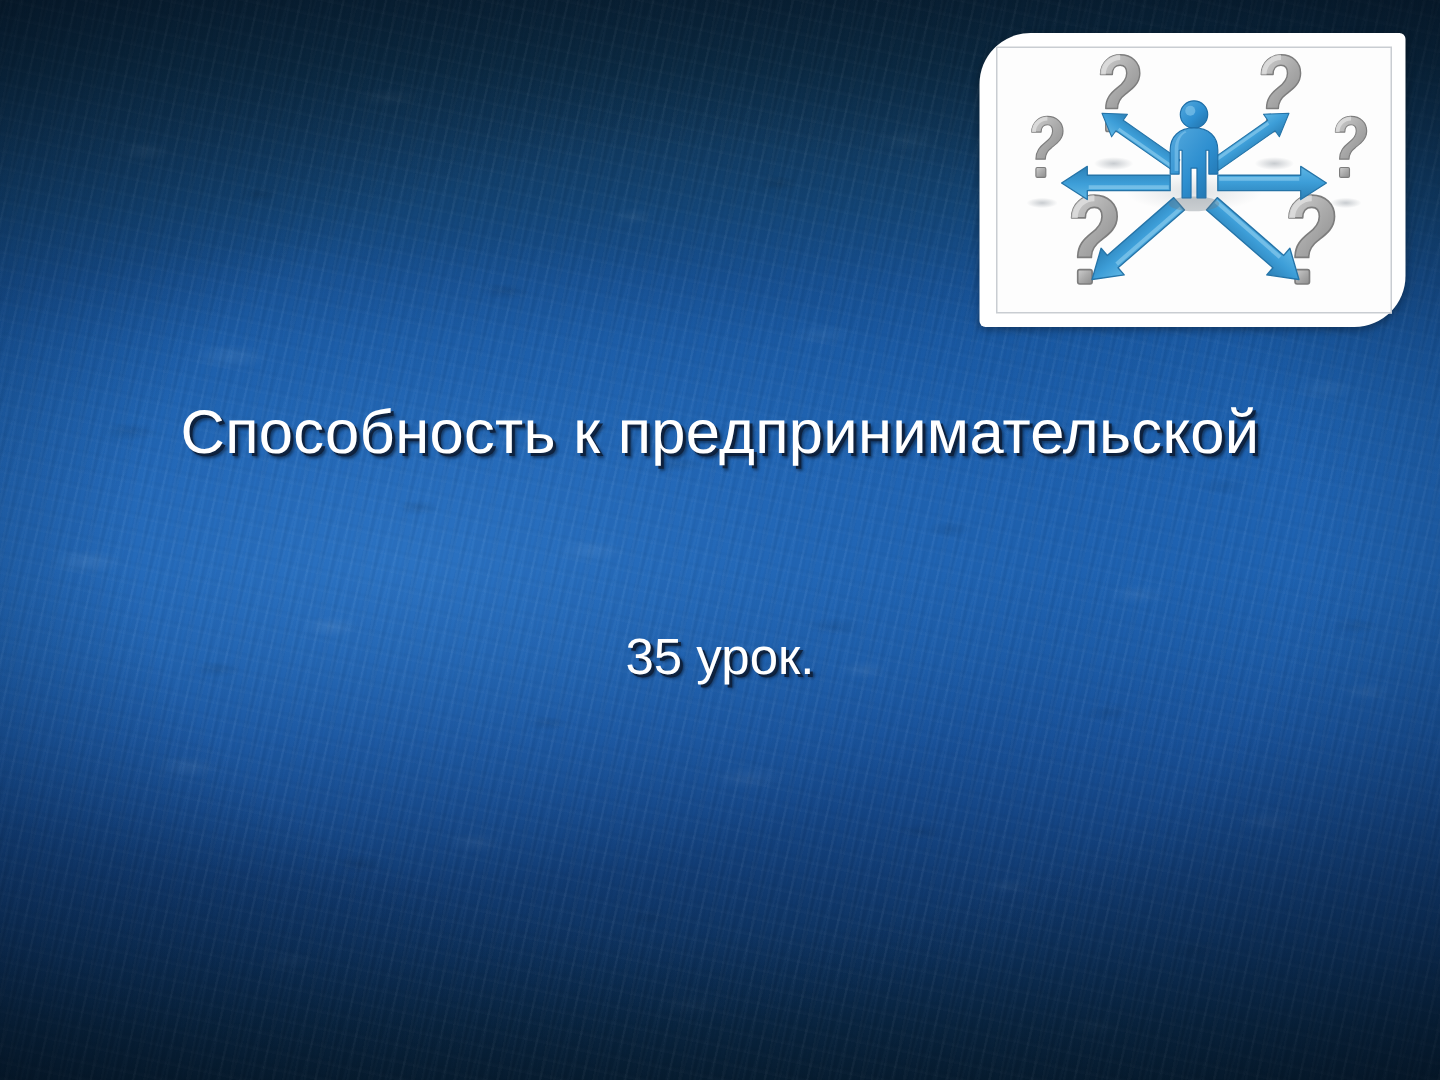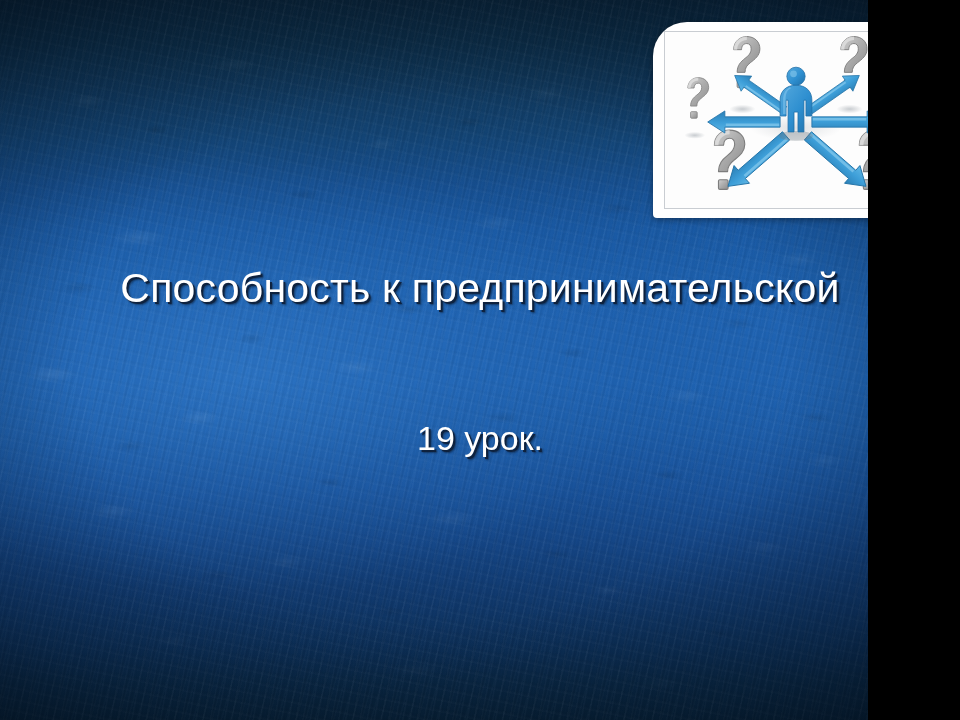--- a/index.html
+++ b/index.html
@@ -3,21 +3,21 @@
 <meta charset="utf-8">
 <title>Slide</title>
 <style>
   html, body {
     margin: 0;
     padding: 0;
     background: #000;
   }
   #slide {
     position: relative;
-    width: 868px;
+    width: 960px;
     height: 720px;
     overflow: hidden;
     font-family: "Liberation Sans", sans-serif;
     background-color: #155196;
     user-select: none;
   }
 
   
   .bg-layer {
     position: absolute;
@@ -331,16 +331,16 @@
         </g>
       </svg>
     </div>
   </div>
 
   <div id="title-block">
     <div class="title-line">Способность к предпринимательской</div>
   </div>
 
   <div id="subtitle-block">
-    <div id="subtitle">19 урок.</div>
+    <div id="subtitle">35 урок.</div>
   </div>
 
 </div>
 
 </body></html>

